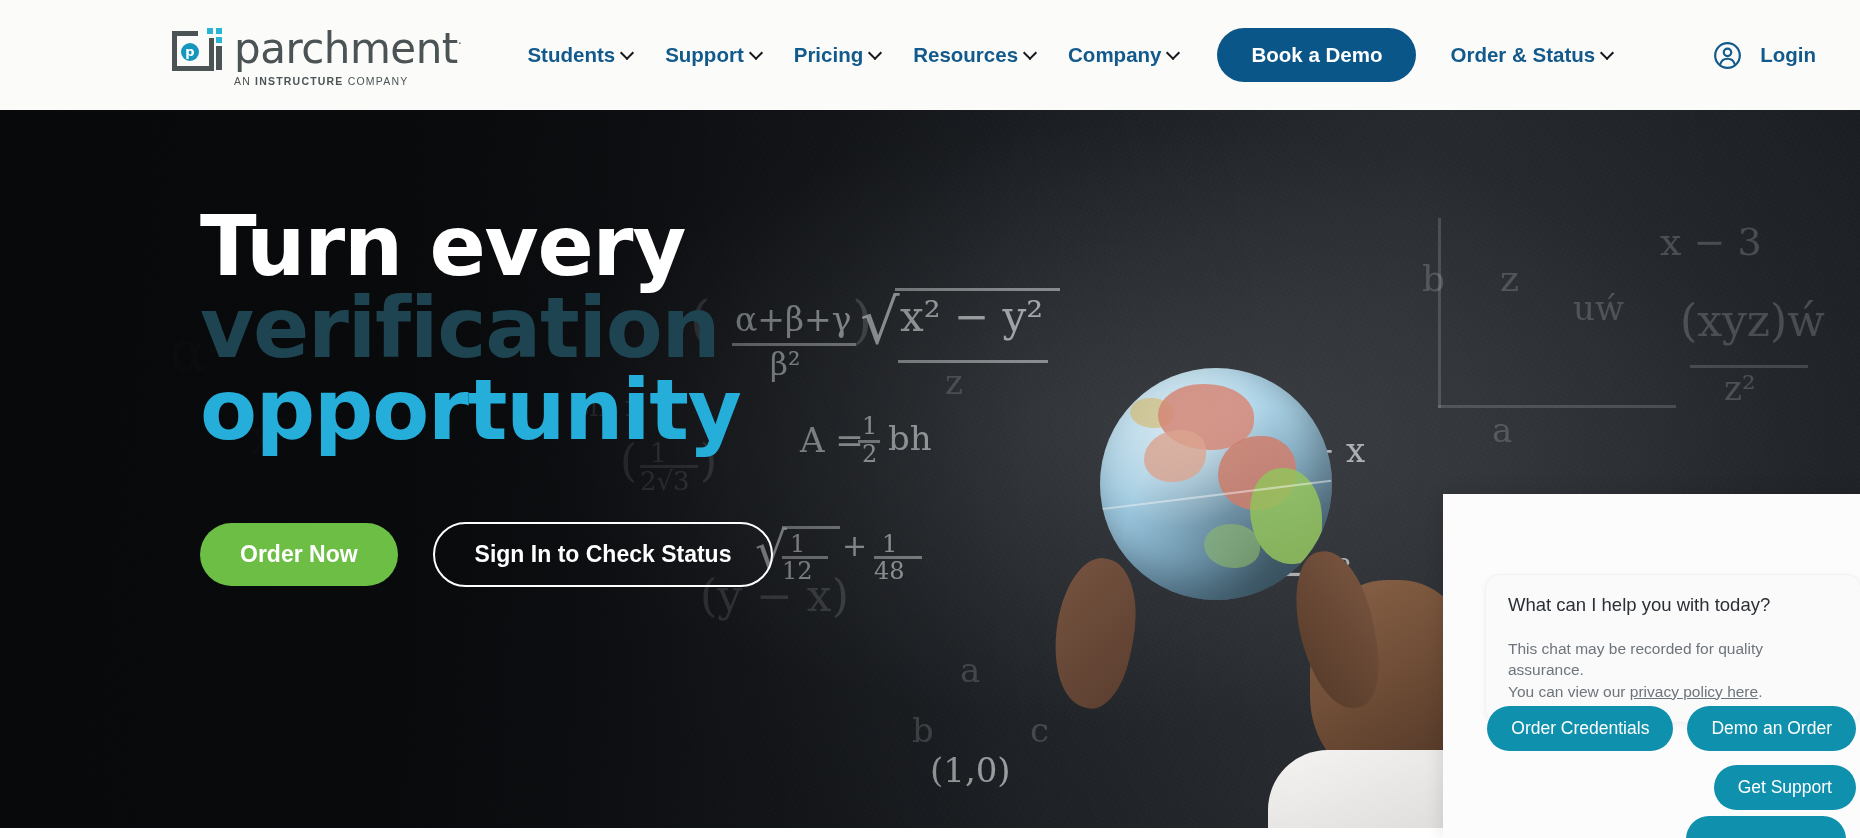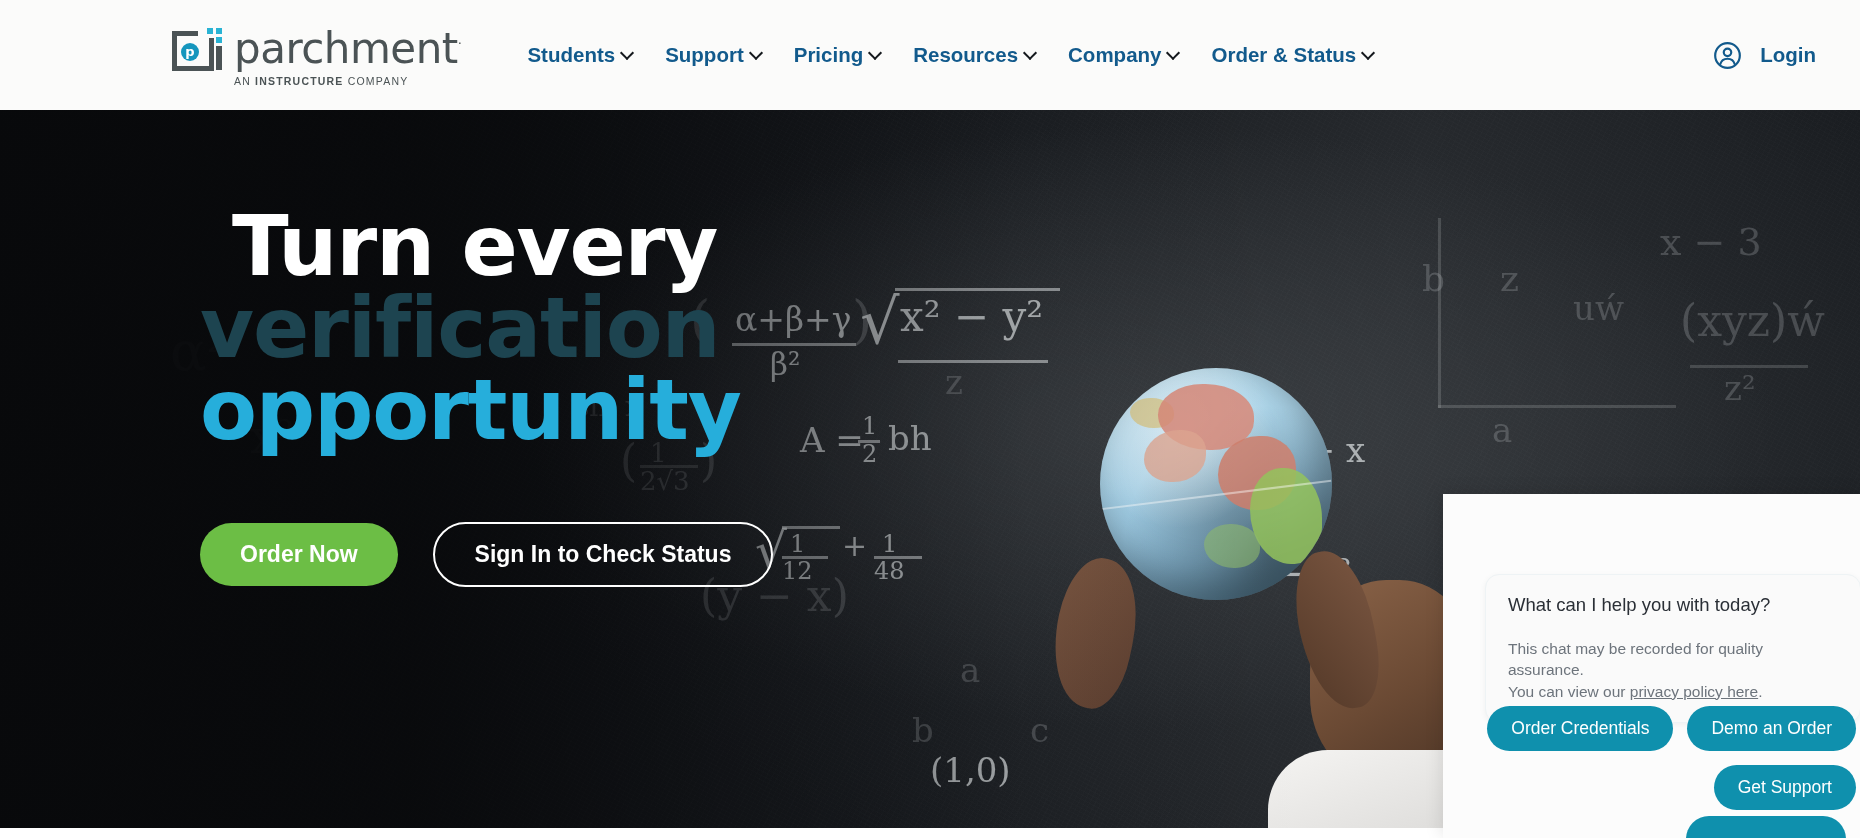--- a/index.html
+++ b/index.html
@@ -159,21 +159,21 @@
   }
   .kid-body {
     position: absolute; left: 1268px; top: 640px;
     width: 268px; height: 200px; border-radius: 60px 60px 0 0;
     background: linear-gradient(160deg, #f5f4f2 0%, #d9d8d6 60%, #b9b8b6 100%);
   }
 
   .hero-content { position: absolute; left: 200px; top: 96px; z-index: 6; }
   .headline { font-size: 83px; font-weight: 800; line-height: 0.99; letter-spacing: -1.2px; font-family: "DejaVu Sans", sans-serif; }
   .hl-line { display: block; white-space: nowrap; }
-  .w-white { color: #ffffff; margin-left: 32px; }
+  .w-white { color: #ffffff; }
   .w-fade  { color: #1d4450; }
   .w-cyan  { color: #26aedb; }
 
   .cta-row { display: flex; align-items: center; gap: 35px; margin-top: 70px; }
   .btn-order {
     background: #6cbe45; color: #ffffff;
     font-size: 23px; font-weight: 700;
     padding: 18px 40px; border-radius: 60px; border: none;
     cursor: pointer; white-space: nowrap;
     font-family: "Liberation Sans", sans-serif;
@@ -261,20 +261,21 @@
         <i class="chev"></i>
       </div>
       <div class="nav-item">
         <span>Resources</span>
         <i class="chev"></i>
       </div>
       <div class="nav-item">
         <span>Company</span>
         <i class="chev"></i>
       </div>
+      <button class="btn-demo">Book a Demo</button>
       <div class="nav-item">
         <span>Order &amp; Status</span>
         <i class="chev"></i>
       </div>
     </nav>
 
     <div class="nav-right">
       <div class="login-link">
         <svg class="user-icon" viewBox="0 0 24 24" fill="none">
           <circle cx="12" cy="12" r="10.2" stroke="#125a8c" stroke-width="1.8"></circle>

